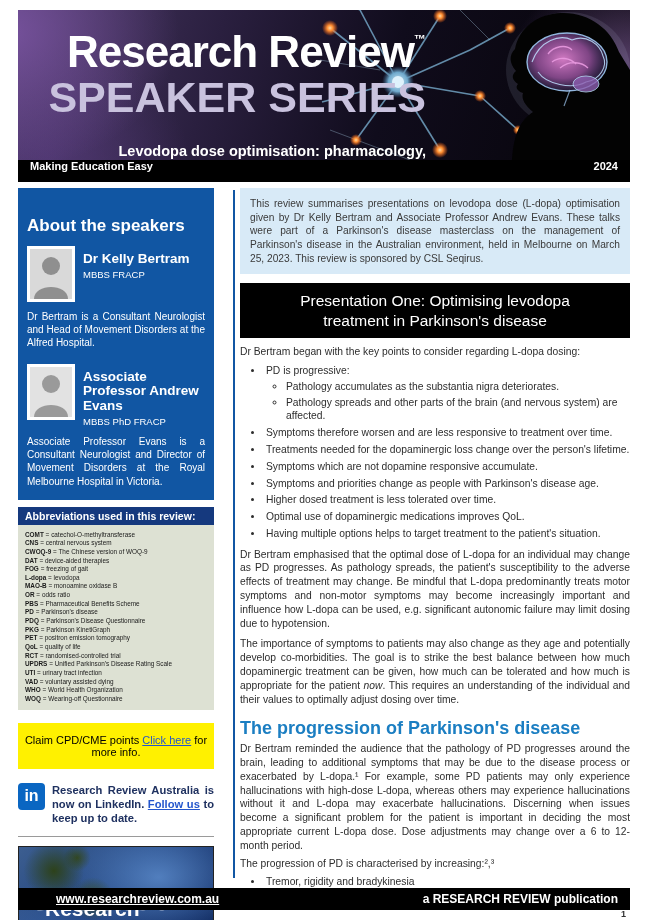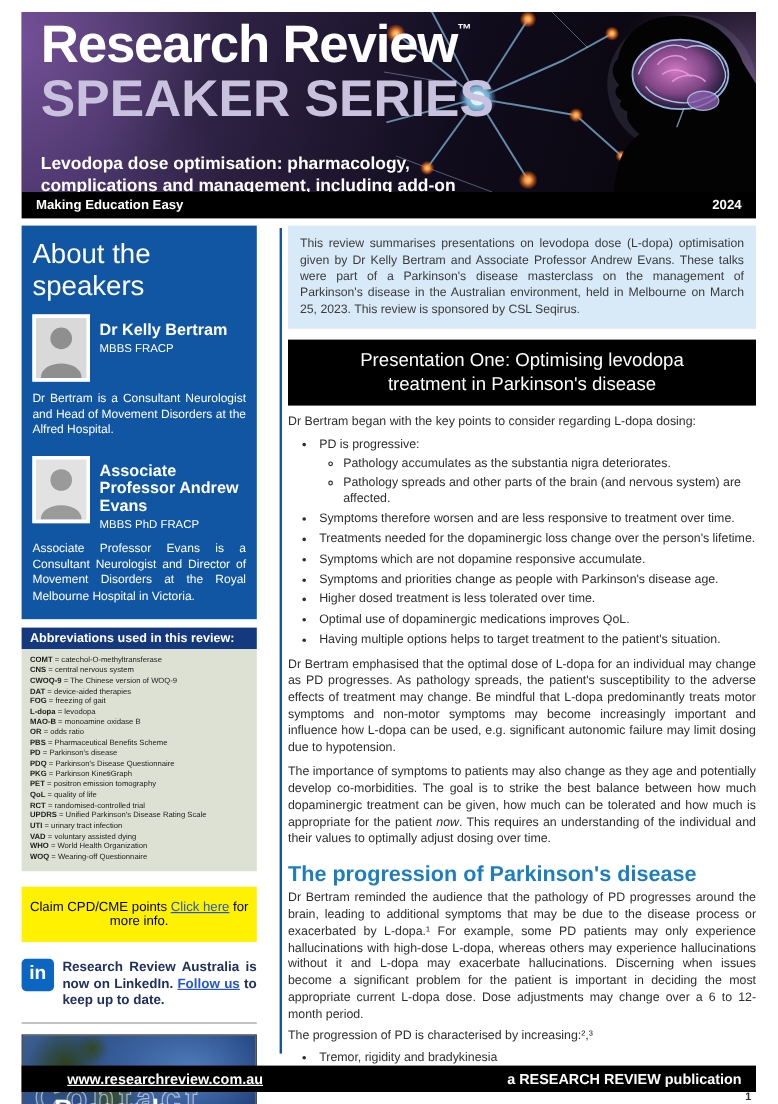--- a/index.html
+++ b/index.html
@@ -9,38 +9,38 @@
 
   
   .header { position: absolute; left: 18px; top: 10px; width: 612px; height: 150px; overflow: hidden;
     background:
       radial-gradient(ellipse 170px 130px at 100% 35%, rgba(150,110,180,.55), transparent 70%),
       radial-gradient(ellipse 240px 190px at -2% 15%, rgba(125,85,165,.85), transparent 72%),
       radial-gradient(ellipse 200px 160px at 5% 100%, rgba(90,60,130,.6), transparent 70%),
       linear-gradient(105deg, #4b3a66 0%, #2a1f3f 32%, #100c1c 60%, #060409 100%);
   }
   .header svg.illus { position: absolute; right: 0; top: 0; }
-  .header-text { position: absolute; left: 16px; top: 6px; z-index: 2; }
+  .header-text { position: absolute; left: 16px; top: 20px; z-index: 2; text-align: right; }
   .h-title { font-size: 44px; font-weight: bold; color: #fff; letter-spacing: -1px; line-height: 1.0; }
   .h-title sup { font-size: 12px; letter-spacing: 0; vertical-align: 24px; }
   .h-series { font-size: 43px; font-weight: bold; color: #c9c2de; letter-spacing: 0px; line-height: 1.0; margin-top: 2px; }
   .h-sub { margin-top: 23px; font-size: 14.5px; font-weight: bold; color: #fff; line-height: 1.25; width: 392px; }
 
   .topbar { position: absolute; left: 18px; top: 160px; width: 612px; height: 22px; background: #000;
-            display: flex; justify-content: space-between; align-items: center; padding: 0 12px; }
+            display: flex; justify-content: space-between; align-items: flex-start; padding: 0 12px; }
   .topbar span { color: #fff; font-size: 11px; font-weight: bold; }
 
   
   .divider { position: absolute; left: 233px; top: 190px; width: 2px; height: 688px; background: #1156a3; }
   .sidebar { position: absolute; left: 18px; top: 188px; width: 196px; }
   .main   { position: absolute; left: 240px; top: 188px; width: 390px; }
 
   
   .about-box { background: #1156a3; color: #fff; padding: 10px 9px 12px; }
-  .about-title { font-size: 23px; font-weight: normal; margin-bottom: 10px; }
+  .about-title { font-size: 17px; font-weight: bold; margin-bottom: 10px; margin-top: 18px; }
   .speaker-row { display: flex; gap: 8px; align-items: flex-start; margin-top: 4px; }
   .photo { flex: 0 0 48px; width: 48px; height: 56px; background: #e8e8e8; border: 3px solid #fff; }
   .photo svg { display: block; }
   .sp-name { font-size: 13.5px; font-weight: bold; line-height: 1.1; margin-top: 6px; }
   .sp-cred { font-size: 9.5px; margin-top: 2px; }
   .sp-bio { font-size: 10px; line-height: 1.32; margin-top: 8px; text-align: justify; }
   .sp-gap { height: 10px; }
 
   .abbr-box { margin-top: 7px; }
   .abbr-head { background: #15397e; color: #fff; font-size: 10.5px; font-weight: bold; padding: 3px 7px; }

